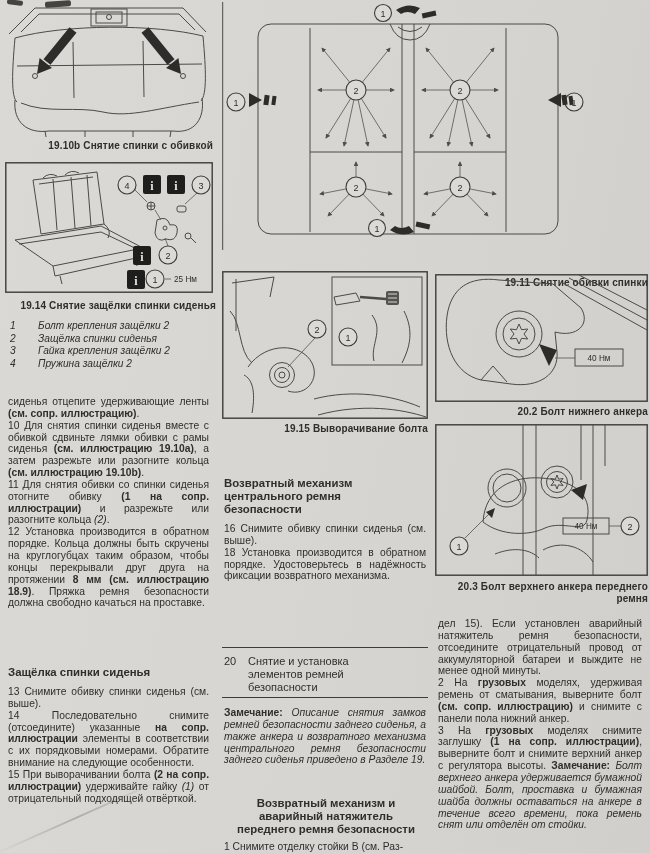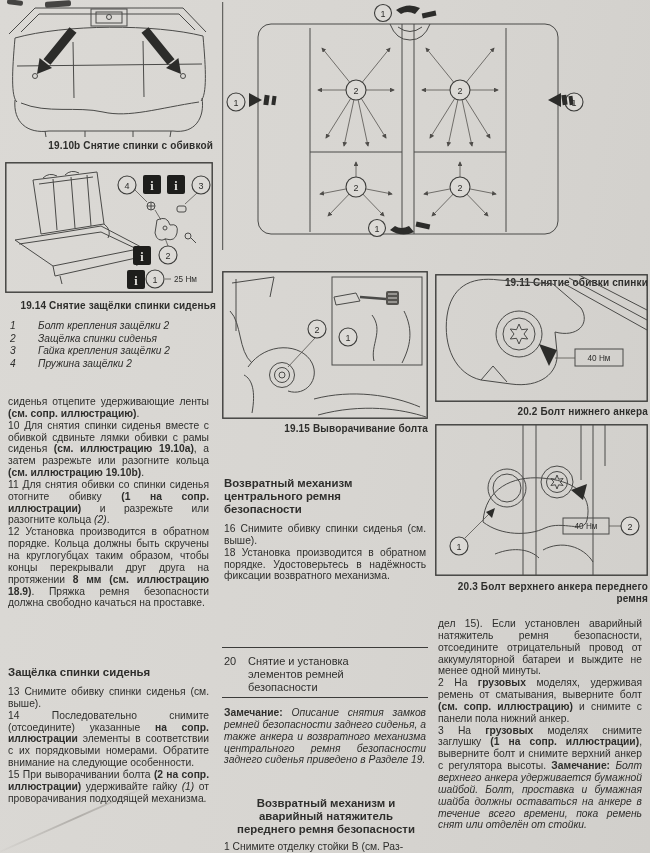--- a/index.html
+++ b/index.html
@@ -155,21 +155,21 @@
   <p><span>сиденья отцепите удерживающие ленты </span><span class="bi">(см. сопр. иллюстрацию)</span><span>.</span></p>
   <p><span>10 Для снятия спинки сиденья вместе с обивкой сдвиньте лямки обивки с рамы сиденья </span><span class="bi">(см. иллюстрацию 19.10а)</span><span>, а затем разрежьте или разогните кольца </span><span class="bi">(см. иллюстрацию 19.10b)</span><span>.</span></p>
   <p><span>11 Для снятия обивки со спинки сиденья отогните обивку </span><span class="bi">(1 на сопр. иллюстрации)</span><span> и разрежьте или разогните кольца </span><span class="i">(2)</span><span>.</span></p>
   <p><span>12 Установка производится в обратном порядке. Кольца должны быть скручены на круглогубцах таким образом, чтобы концы перекрывали друг друга на протяжении </span><span class="bi">8 мм (см. иллюстрацию 18.9)</span><span>. Пряжка ремня безопасности должна свободно качаться на проставке.</span></p>
 </div>
 <div class="abs" style="left:8px;top:666px;width:201px;">
   <div class="subhead">Защёлка спинки сиденья</div>
   <div class="coltext" style="margin-top:7px;">
     <p><span>13 Снимите обивку спинки сиденья (см. выше).</span></p>
     <p><span>14 Последовательно снимите (отсоедините) указанные </span><span class="bi">на сопр. иллюстрации</span><span> элементы в соответствии с их порядковыми номерами. Обратите внимание на следующие особенности.</span></p>
-    <p><span>15 При выворачивании болта </span><span class="bi">(2 на сопр. иллюстрации)</span><span> удерживайте гайку </span><span class="i">(1)</span><span> от проворачивания подходящей механизма.</span></p>
+    <p><span>15 При выворачивании болта </span><span class="bi">(2 на сопр. иллюстрации)</span><span> удерживайте гайку </span><span class="i">(1)</span><span> от отрицательный подходящей отвёрткой.</span></p>
   </div>
 </div>
 
 <svg class="abs" style="left:222px;top:2px;" width="426" height="248" viewBox="0 0 426 248">
   <defs>
     <marker id="ah11" markerWidth="6" markerHeight="6" refX="5" refY="3" orient="auto">
       <path d="M0,0 L6,3 L0,6 Z" fill="#4f4d4a"></path>
     </marker>
   </defs>
   <line x1="0.7" y1="0" x2="0.7" y2="248" class="ln"></line>

